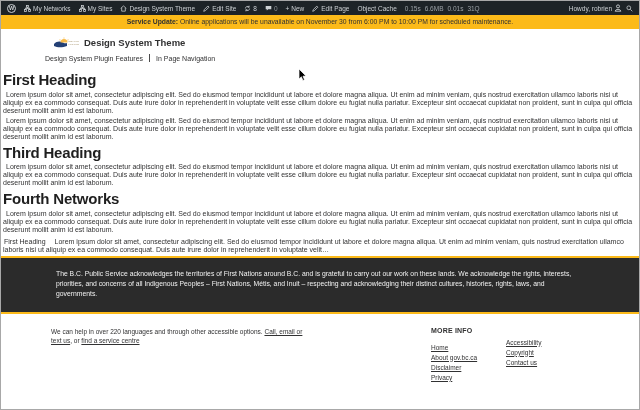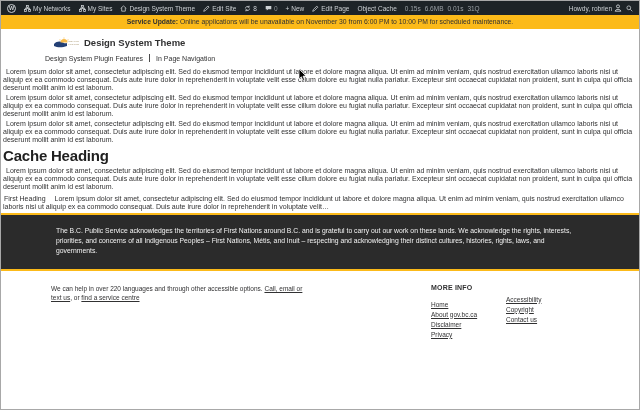--- a/index.html
+++ b/index.html
@@ -186,27 +186,29 @@
     <span class="site-title">Design System Theme</span>
   </div>
   <div class="main-nav">
     <span class="nav-link">Design System Plugin Features</span>
     <span class="nav-sep"></span>
     <span class="nav-link">In Page Navigation</span>
   </div>
 </div>
 
 <div class="content">
-  <p class="body-text">Lorem ipsum dolor sit amet, consectetur adipiscing elit. Sed do eiusmod tempor incididunt ut labore et dolore magna aliqua. Ut enim ad minim veniam, quis nostrud exercitation ullamco laboris nisi ut aliquip ex ea commodo consequat. Duis aute irure dolor in reprehenderit in voluptate velit esse cillum dolore eu fugiat nulla pariatur. Excepteur sint occaecat cupidatat non proident, sunt in culpa qui officia deserunt mollit anim id est laborum.</p>
-
-  <p class="body-text">Lorem ipsum dolor sit amet, consectetur adipiscing elit. Sed do eiusmod tempor incididunt ut labore et dolore magna aliqua. Ut enim ad minim veniam, quis nostrud exercitation ullamco laboris nisi ut aliquip ex ea commodo consequat. Duis aute irure dolor in reprehenderit in voluptate velit esse cillum dolore eu fugiat nulla pariatur. Excepteur sint occaecat cupidatat non proident, sunt in culpa qui officia deserunt mollit anim id est laborum.</p>
-
-  <p class="body-text">Lorem ipsum dolor sit amet, consectetur adipiscing elit. Sed do eiusmod tempor incididunt ut labore et dolore magna aliqua. Ut enim ad minim veniam, quis nostrud exercitation ullamco laboris nisi ut aliquip ex ea commodo consequat. Duis aute irure dolor in reprehenderit in voluptate velit esse cillum dolore eu fugiat nulla pariatur. Excepteur sint occaecat cupidatat non proident, sunt in culpa qui officia deserunt mollit anim id est laborum.</p>
-
-  <h4 class="section-heading">Cache Heading</h4>
+  <h1 class="section-heading">First Heading</h1>
+  <p class="body-text">Lorem ipsum dolor sit amet, consectetur adipiscing elit. Sed do eiusmod tempor incididunt ut labore et dolore magna aliqua. Ut enim ad minim veniam, quis nostrud exercitation ullamco laboris nisi ut aliquip ex ea commodo consequat. Duis aute irure dolor in reprehenderit in voluptate velit esse cillum dolore eu fugiat nulla pariatur. Excepteur sint occaecat cupidatat non proident, sunt in culpa qui officia deserunt mollit anim id est laborum.</p>
+
+  <p class="body-text">Lorem ipsum dolor sit amet, consectetur adipiscing elit. Sed do eiusmod tempor incididunt ut labore et dolore magna aliqua. Ut enim ad minim veniam, quis nostrud exercitation ullamco laboris nisi ut aliquip ex ea commodo consequat. Duis aute irure dolor in reprehenderit in voluptate velit esse cillum dolore eu fugiat nulla pariatur. Excepteur sint occaecat cupidatat non proident, sunt in culpa qui officia deserunt mollit anim id est laborum.</p>
+
+  <h3 class="section-heading">Third Heading</h3>
+  <p class="body-text">Lorem ipsum dolor sit amet, consectetur adipiscing elit. Sed do eiusmod tempor incididunt ut labore et dolore magna aliqua. Ut enim ad minim veniam, quis nostrud exercitation ullamco laboris nisi ut aliquip ex ea commodo consequat. Duis aute irure dolor in reprehenderit in voluptate velit esse cillum dolore eu fugiat nulla pariatur. Excepteur sint occaecat cupidatat non proident, sunt in culpa qui officia deserunt mollit anim id est laborum.</p>
+
+  <h4 class="section-heading">Fourth Networks</h4>
   <p class="body-text">Lorem ipsum dolor sit amet, consectetur adipiscing elit. Sed do eiusmod tempor incididunt ut labore et dolore magna aliqua. Ut enim ad minim veniam, quis nostrud exercitation ullamco laboris nisi ut aliquip ex ea commodo consequat. Duis aute irure dolor in reprehenderit in voluptate velit esse cillum dolore eu fugiat nulla pariatur. Excepteur sint occaecat cupidatat non proident, sunt in culpa qui officia deserunt mollit anim id est laborum.</p>
 
   <p class="body-text extra-text">First Heading  Lorem ipsum dolor sit amet, consectetur adipiscing elit. Sed do eiusmod tempor incididunt ut labore et dolore magna aliqua. Ut enim ad minim veniam, quis nostrud exercitation ullamco laboris nisi ut aliquip ex ea commodo consequat. Duis aute irure dolor in reprehenderit in voluptate velit…</p>
 </div>
 
 <div class="gold-rule"></div>
 
 <div class="ack">
   <span>The B.C. Public Service acknowledges the territories of First Nations around B.C. and is grateful to carry out our work on these lands. We acknowledge the rights, interests, priorities, and concerns of all Indigenous Peoples – First Nations, Métis, and Inuit – respecting and acknowledging their distinct cultures, histories, rights, laws, and governments.</span>
 </div>

